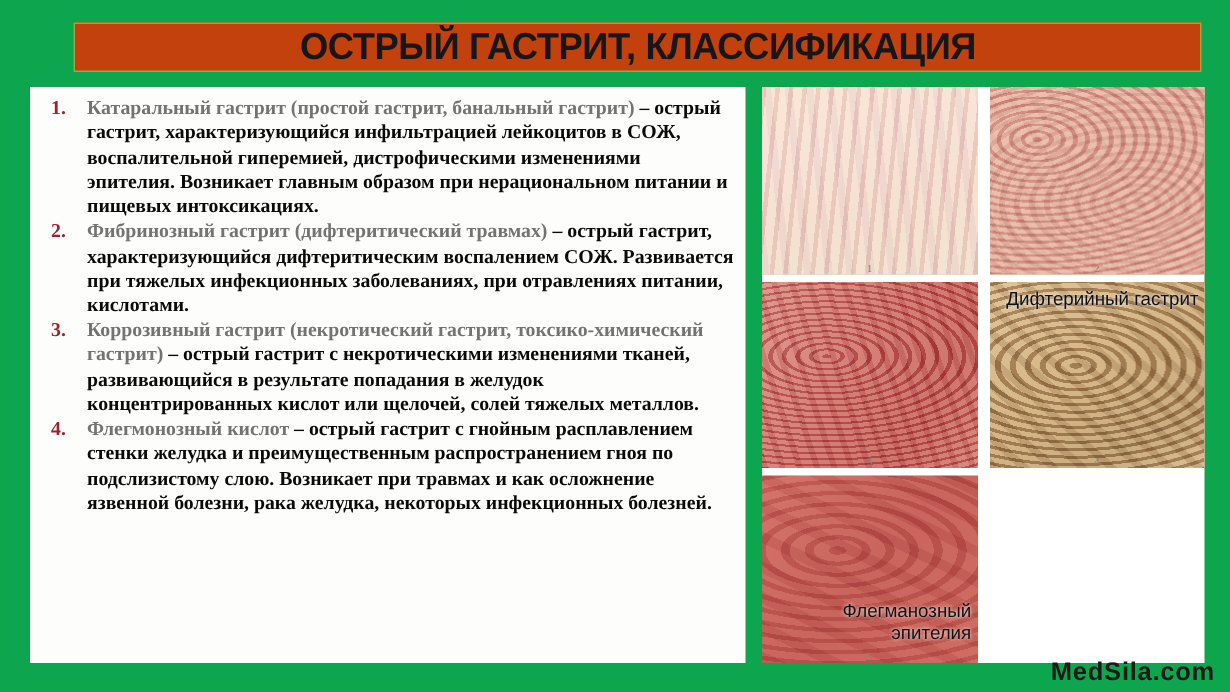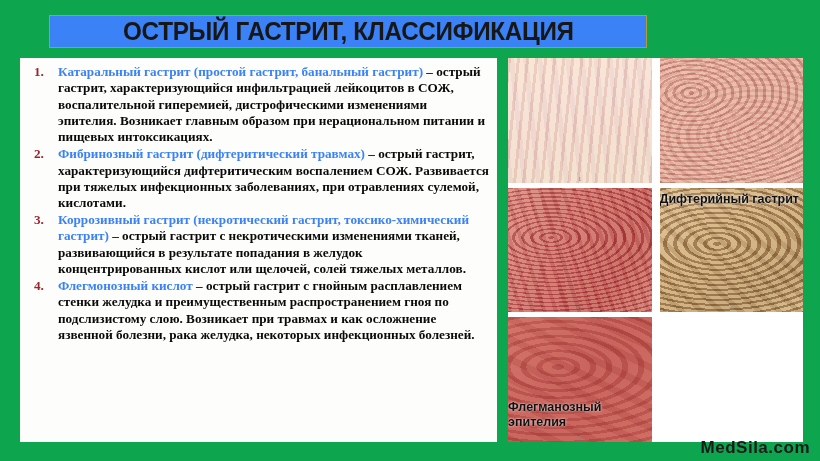--- a/index.html
+++ b/index.html
@@ -5,22 +5,22 @@
   * { margin:0; padding:0; box-sizing:border-box; }
   html,body { width:820px; height:461px; overflow:hidden; }
   body {
     background:#0da54e;
     font-family:"Liberation Serif", serif;
     position:relative;
   }
 
   
   #title-band{
-    position:absolute; left:49px; top:15px; width:598px; height:33px;
-    background:#3b82f6;
+    position:absolute; left:49px; top:15px; width:752px; height:33px;
+    background:#c2410c;
     border:1px solid #b39a3e;
     display:flex; align-items:center; justify-content:center;
   }
   #title-text{
     font-family:"Liberation Sans", sans-serif;
     font-weight:bold;
     font-size:25px;
     letter-spacing:-0.3px;
     color:#171717;
     white-space:nowrap;
@@ -42,43 +42,44 @@
     font-weight:bold;
     color:#0a0a0a;
     text-align:left;
     margin-bottom:0.5px;
   }
   li.class-item .num{
     position:absolute; left:8px; top:0;
     color:#9a2430;
     font-weight:bold;
   }
-  .term{ color:#3b82f6; }
+  .term{ color:#737373; }
 
   
   #image-panel{
     position:absolute; left:508px; top:58px; width:295px; height:384px;
     background:#ffffff;
     display:grid;
     grid-template-columns:1fr 1fr;
     grid-template-rows:1fr 1fr 1fr;
     gap:5px 8px;
   }
   .photo{
     position:relative;
     overflow:hidden;
     background:#d8b49a;
   }
   .photo .caption{
     position:absolute; right:4px;
     font-family:"Liberation Sans", sans-serif;
-    font-weight:bold;
+    font-weight:normal;
     font-size:12.5px;
     color:#111;
     line-height:15px;
+    text-align:right;
     text-shadow:0 0 3px rgba(255,255,255,.55), 0 0 2px rgba(255,255,255,.55);
   }
   .photo .cap-top{ top:4px; }
   .photo .cap-bot{ bottom:12px; }
   .photo .imgnum{
     position:absolute; bottom:0px; left:50%; transform:translateX(-50%);
     font-family:"Liberation Serif", serif;
     font-size:7px; color:#8a8176;
   }
 
@@ -142,21 +143,21 @@
 </div>
 
 <div id="text-panel">
   <ol id="class-list">
 
     <li class="class-item">
       <span class="num">1.</span><span class="term">Катаральный гастрит (простой гастрит, банальный гастрит)</span><span class="def"> – острый гастрит, характеризующийся инфильтрацией лейкоцитов в СОЖ, воспалительной гиперемией, дистрофическими изменениями эпителия. Возникает главным образом при нерациональном питании и пищевых интоксикациях.</span>
     </li>
 
     <li class="class-item">
-      <span class="num">2.</span><span class="term">Фибринозный гастрит (дифтеритический травмах)</span><span class="def"> – острый гастрит, характеризующийся дифтеритическим воспалением СОЖ. Развивается при тяжелых инфекционных заболеваниях, при отравлениях сулемой, кислотами.</span>
+      <span class="num">2.</span><span class="term">Фибринозный гастрит (дифтеритический травмах)</span><span class="def"> – острый гастрит, характеризующийся дифтеритическим воспалением СОЖ. Развивается при тяжелых инфекционных заболеваниях, при отравлениях питании, кислотами.</span>
     </li>
 
     <li class="class-item">
       <span class="num">3.</span><span class="term">Коррозивный гастрит (некротический гастрит, токсико-химический гастрит)</span><span class="def"> – острый гастрит с некротическими изменениями тканей, развивающийся в результате попадания в желудок концентрированных кислот или щелочей, солей тяжелых металлов.</span>
     </li>
 
     <li class="class-item">
       <span class="num">4.</span><span class="term">Флегмонозный кислот</span><span class="def"> – острый гастрит с гнойным расплавлением стенки желудка и преимущественным распространением гноя по подслизистому слою. Возникает при травмах и как осложнение язвенной болезни, рака желудка, некоторых инфекционных болезней.</span>
     </li>
 

